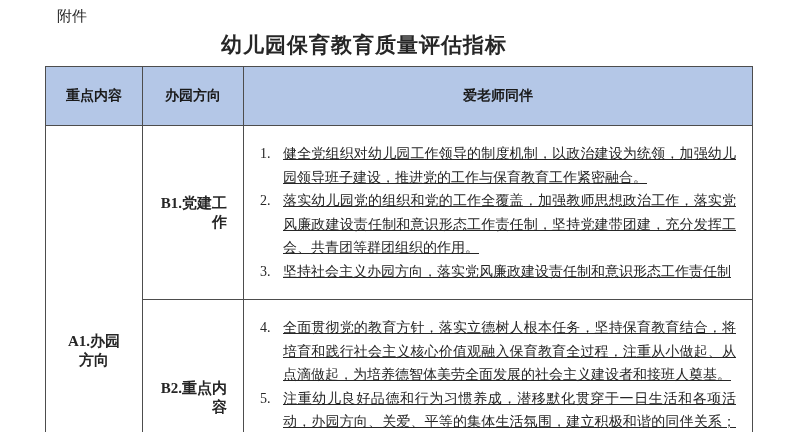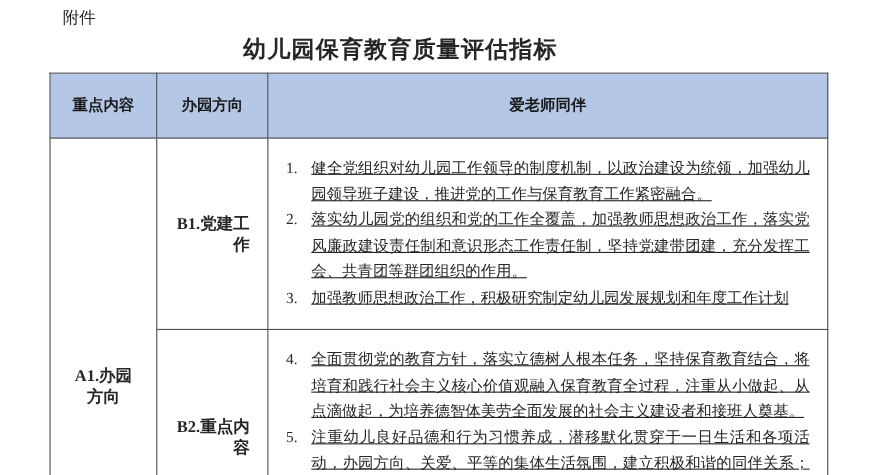--- a/index.html
+++ b/index.html
@@ -113,21 +113,21 @@
       <div class="point">
         <span class="num">1.</span>
         <span class="txt">健全党组织对幼儿园工作领导的制度机制，以政治建设为统领，加强幼儿园领导班子建设，推进党的工作与保育教育工作紧密融合。</span>
       </div>
       <div class="point">
         <span class="num">2.</span>
         <span class="txt">落实幼儿园党的组织和党的工作全覆盖，加强教师思想政治工作，落实党风廉政建设责任制和意识形态工作责任制，坚持党建带团建，充分发挥工会、共青团等群团组织的作用。</span>
       </div>
       <div class="point">
         <span class="num">3.</span>
-        <span class="txt">加强教师思想政治工作，积极研究制定幼儿园发展规划和年度工作计划</span>
+        <span class="txt">坚持社会主义办园方向，落实党风廉政建设责任制和意识形态工作责任制</span>
       </div>
     </td>
   </tr>
   <tr class="row-b2">
     <td class="indicator-cell">B2.重点内容</td>
     <td class="points-cell">
       <div class="point">
         <span class="num">4.</span>
         <span class="txt">全面贯彻党的教育方针，落实立德树人根本任务，坚持保育教育结合，将培育和践行社会主义核心价值观融入保育教育全过程，注重从小做起、从点滴做起，为培养德智体美劳全面发展的社会主义建设者和接班人奠基。</span>
       </div>

